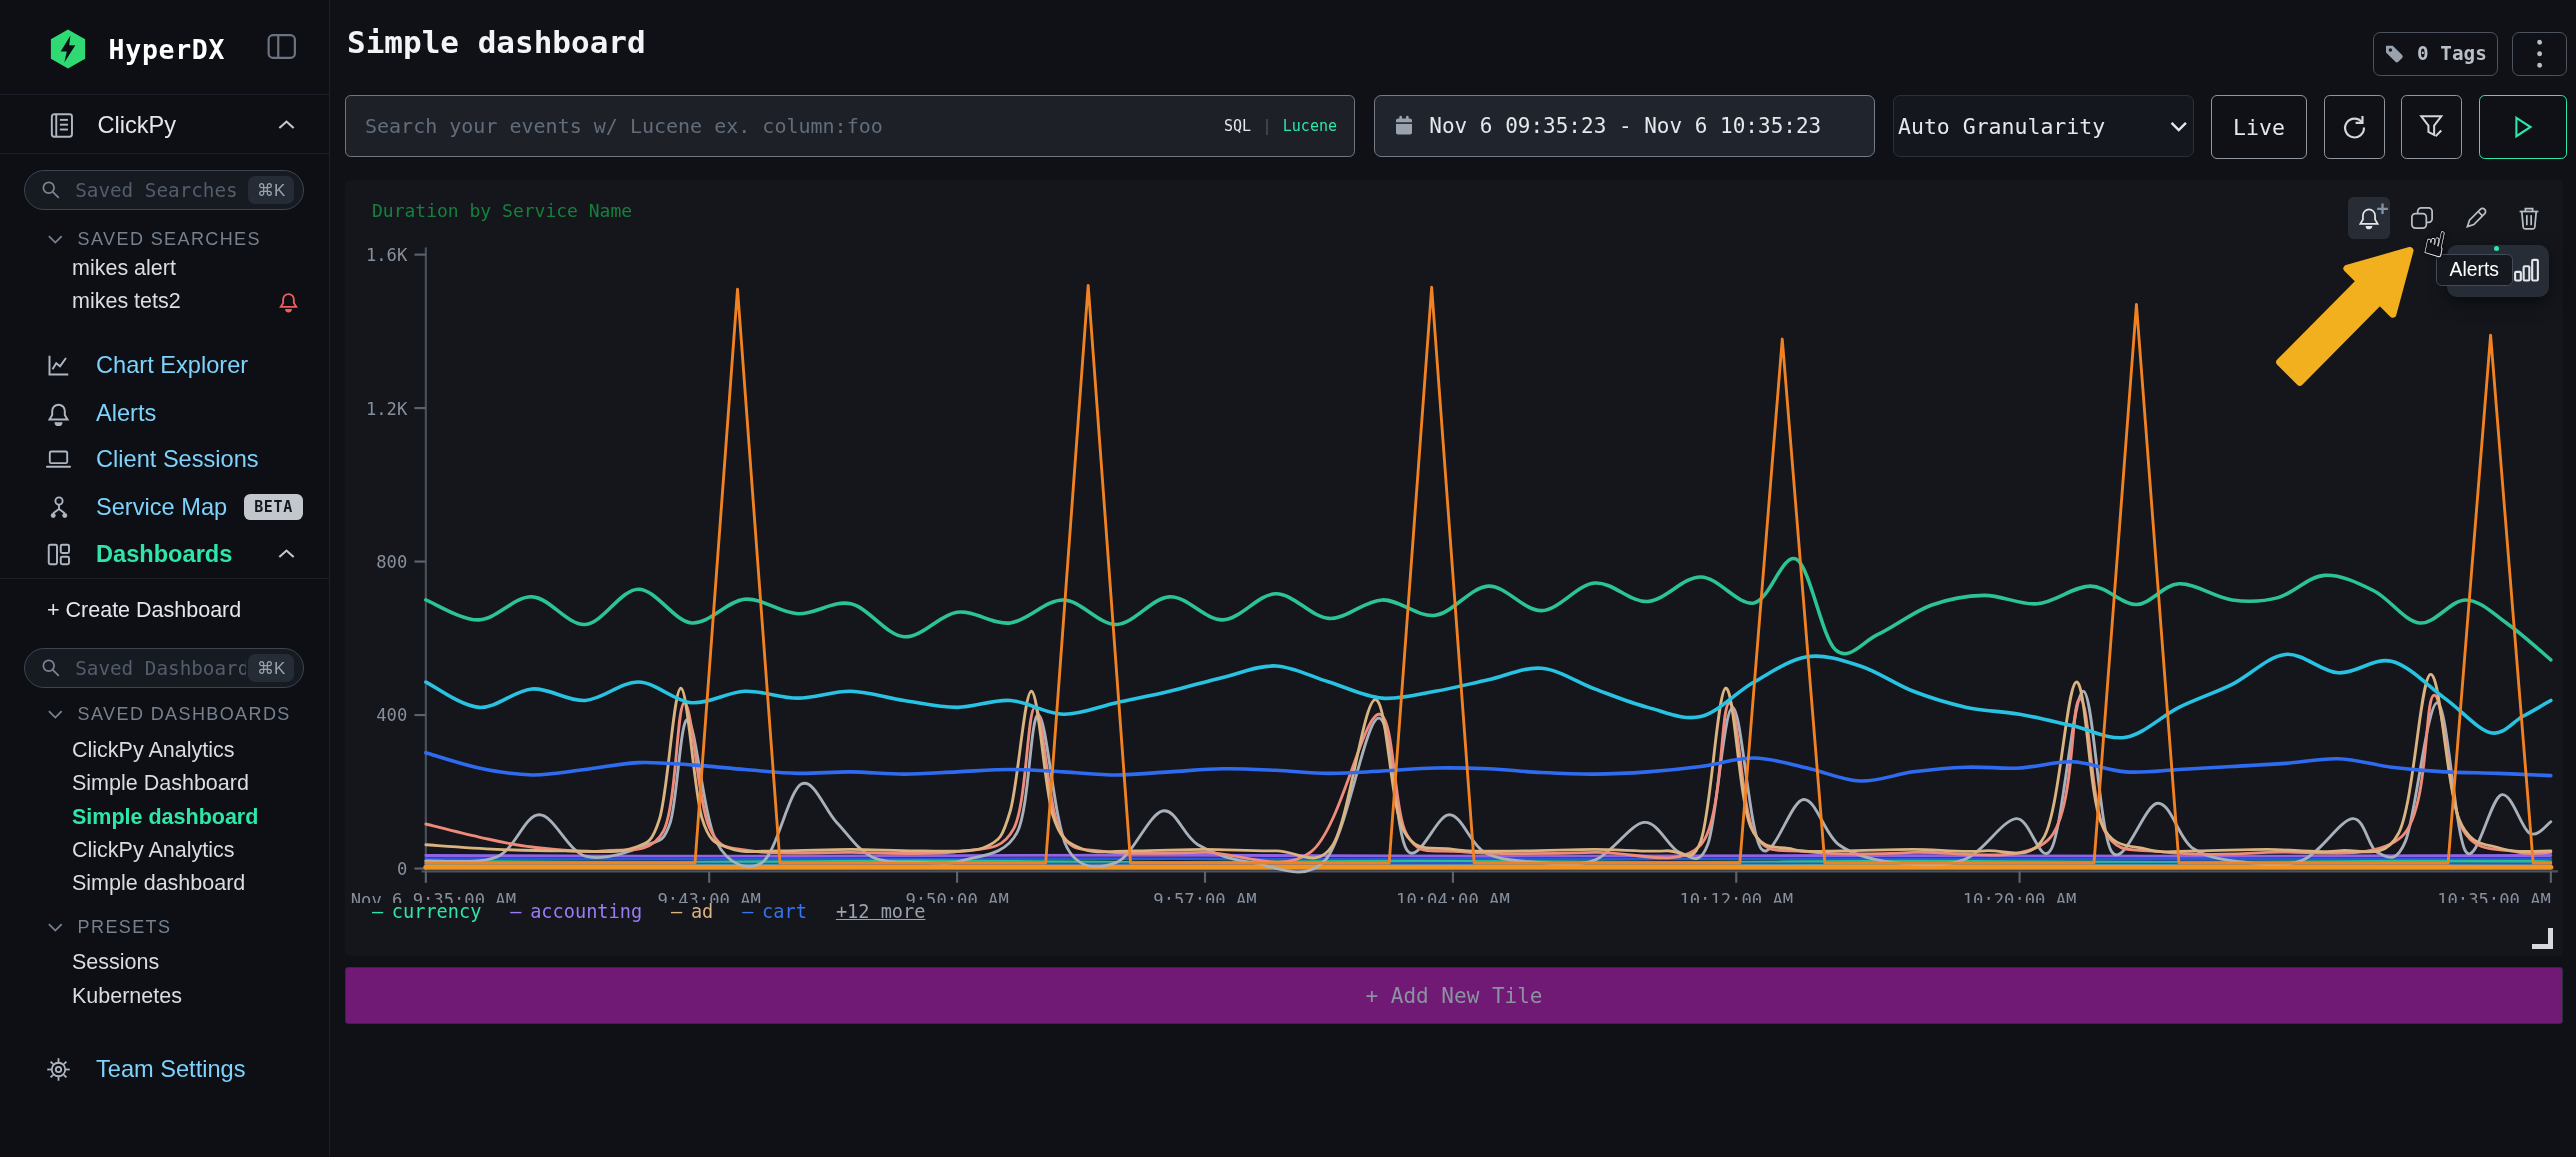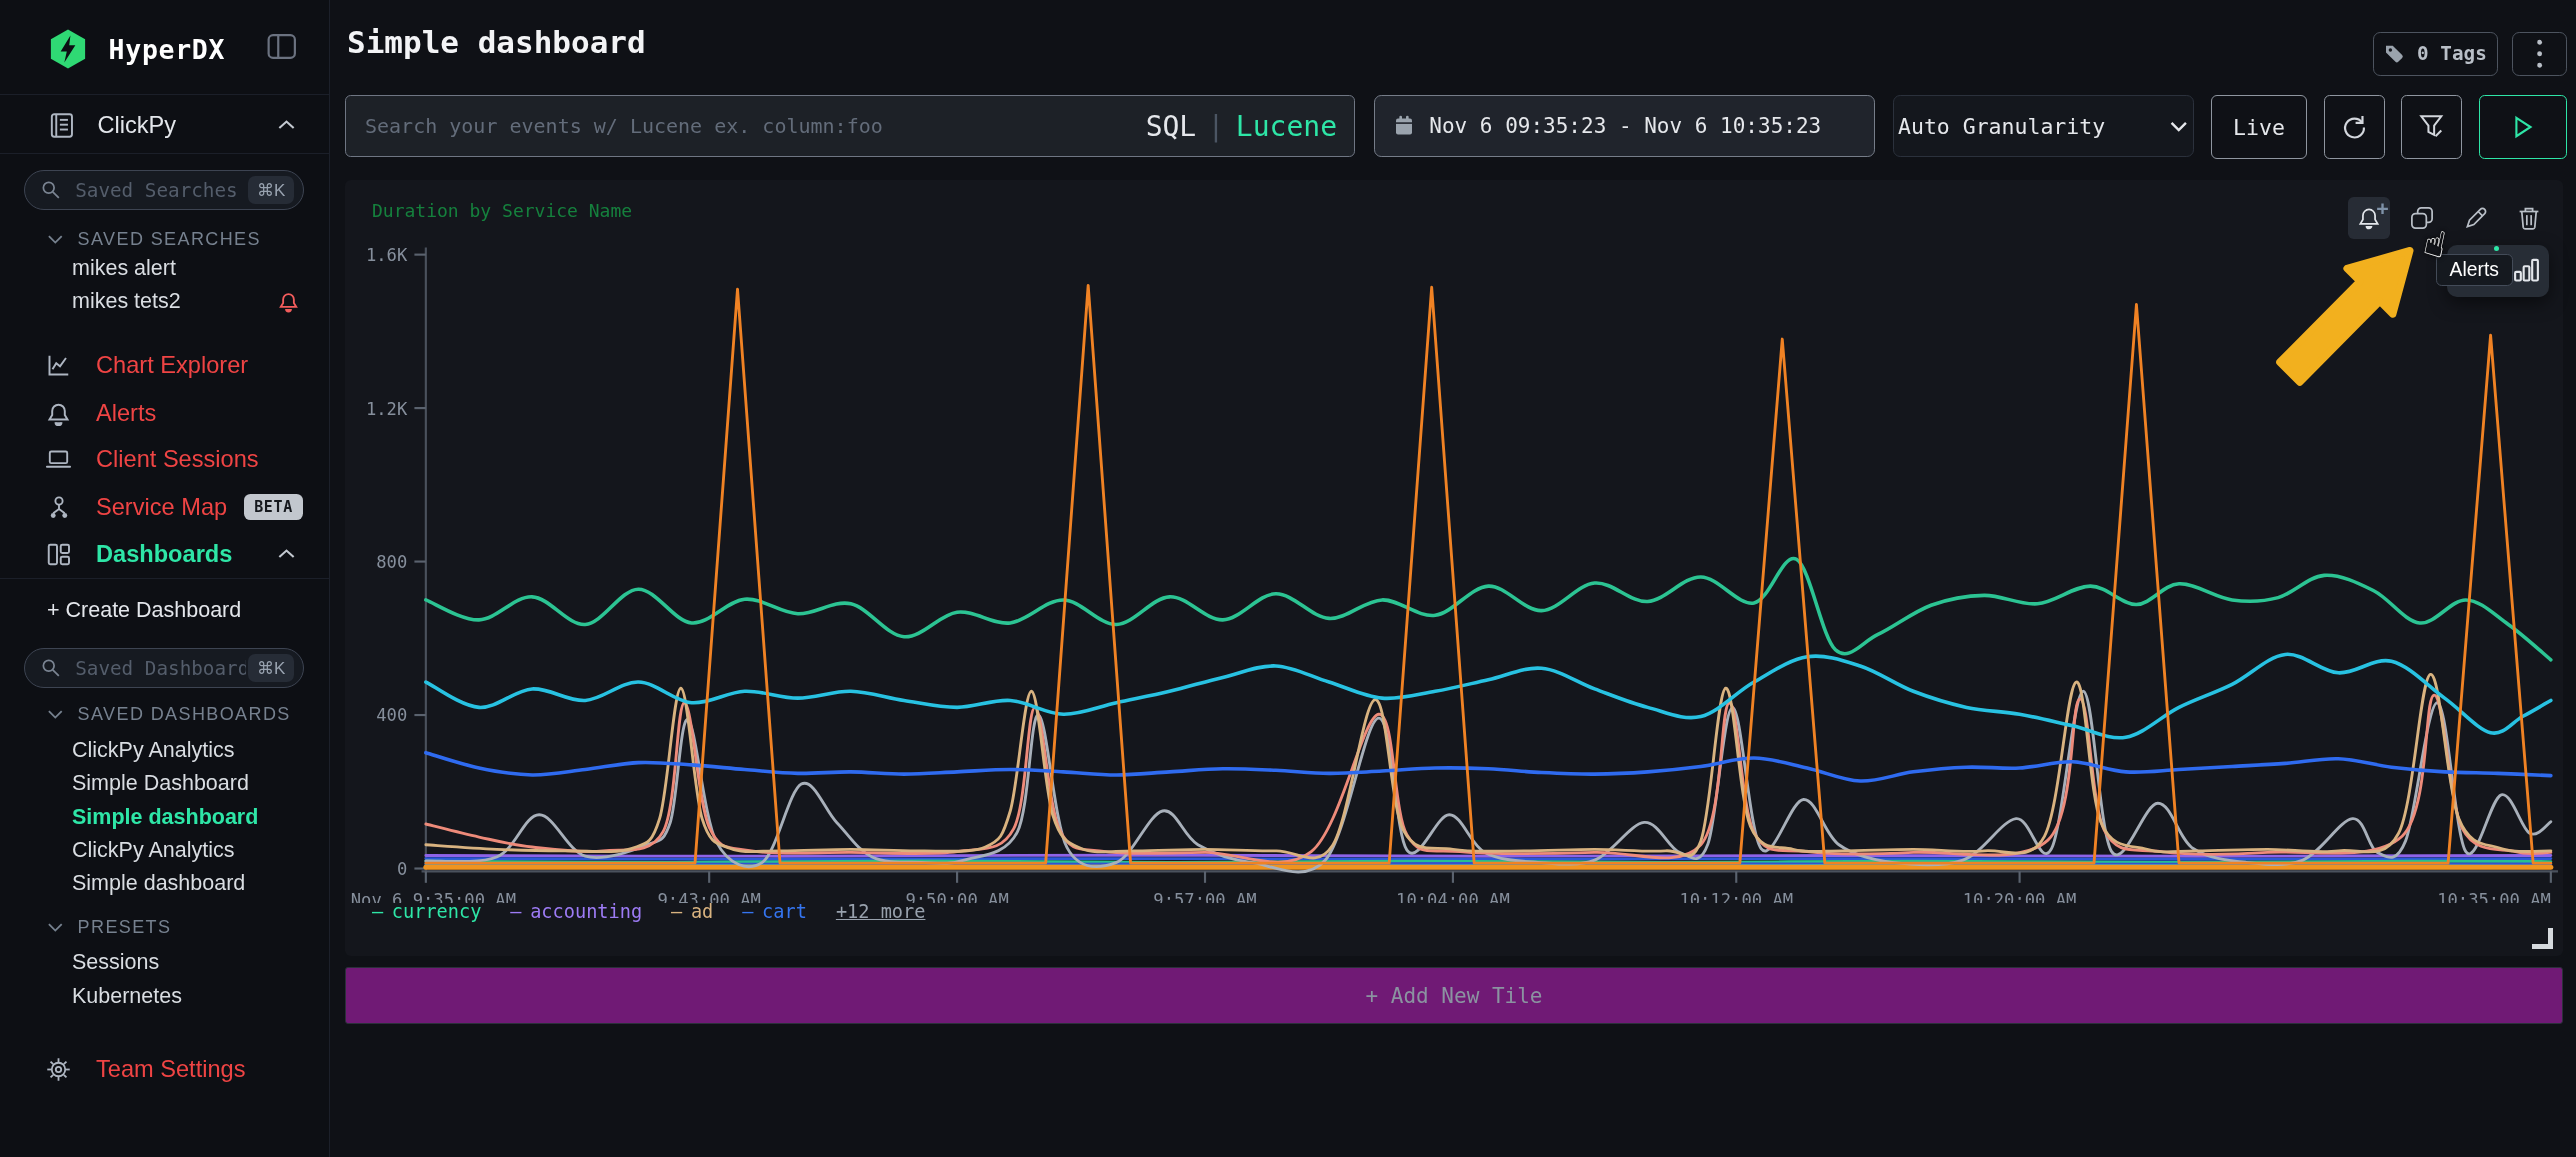--- a/index.html
+++ b/index.html
@@ -27,37 +27,37 @@
   .side-input input::placeholder{color:#545d6b;}
   .kbd-chip{background:#262c36;color:#98a2af;font-size:17px;border-radius:7.2px;padding:3.6px 8.6px;
             font-family:"Liberation Sans",sans-serif;}
   .group-head{left:46px;display:flex;align-items:center;gap:13px;color:#76818f;font-size:18px;
               letter-spacing:1.4px;cursor:pointer;}
   .side-item{left:0;width:329px;height:33px;display:flex;align-items:center;padding-left:72px;
              box-sizing:border-box;font-size:21.5px;color:#d9dde2;cursor:pointer;}
   .side-item.active{color:#2ee6a7;font-weight:bold;}
   .menu-row{left:0;width:329px;height:40px;display:flex;align-items:center;cursor:pointer;}
   .menu-icon{margin-left:44px;width:29px;display:flex;justify-content:center;}
-  .menu-label{margin-left:23px;font-size:23.6px;color:#ef4444;}
+  .menu-label{margin-left:23px;font-size:23.6px;color:#7dd3fc;}
   .menu-label.active{color:#2ee6a7;font-weight:bold;}
   .beta-chip{margin-left:17px;background:#c2c7ce;color:#15181d;font-size:15px;font-weight:bold;
              letter-spacing:0.7px;border-radius:6.4px;padding:3.6px 10px;}
 
   
   .page-title{left:347px;top:24px;font-size:31px;font-weight:bold;color:#f3f4f6;}
   .outline-btn{border:1.4px solid #4d545f;border-radius:7.2px;display:flex;align-items:center;
                justify-content:center;gap:11.4px;color:#b9bfc7;cursor:pointer;background:transparent;}
   .tags-btn{left:2373px;top:31.5px;width:123px;height:42px;font-size:19.3px;font-weight:bold;}
   .kebab-btn{left:2512px;top:31.5px;width:53px;height:42px;}
   .search-main{left:345px;top:95px;width:1010px;height:62px;background:#1d2127;border:1.4px solid #6f7683;
                border-radius:5.7px;display:flex;align-items:center;padding:0 17px;box-sizing:border-box;}
   .search-main input{flex:1;min-width:0;background:transparent;border:none;outline:none;
                font-family:"DejaVu Sans Mono",monospace;font-size:20px;color:#c5ccd5;}
   .search-main input::placeholder{color:#636c7a;}
-  .lang-toggle{display:flex;gap:11.4px;font-size:28px;align-items:center;}
+  .lang-toggle{display:flex;gap:11.4px;font-size:15px;align-items:center;}
   .lang-sql{color:#e5e7eb;}
   .lang-sep{color:#4b5563;}
   .lang-lucene{color:#2ee6a7;}
   .date-btn{left:1374px;top:95px;width:501px;height:62px;background:#20242c;border:1.4px solid #767d89;
             border-radius:7.2px;display:flex;align-items:center;gap:15.7px;padding:0 18.6px;box-sizing:border-box;
             font-size:21px;color:#e5e7eb;cursor:pointer;}
   .gran-btn{left:1893px;top:95px;width:301px;height:62px;background:#14171d;border:1.4px solid #2b313c;
             border-radius:7.2px;display:flex;align-items:center;justify-content:space-between;
             padding:0 4px;box-sizing:border-box;font-size:21.5px;color:#e5e7eb;cursor:pointer;}
   .live-btn{left:2211px;top:95px;width:94px;height:62px;border:1.4px solid #8f96a0;border-radius:6px;

